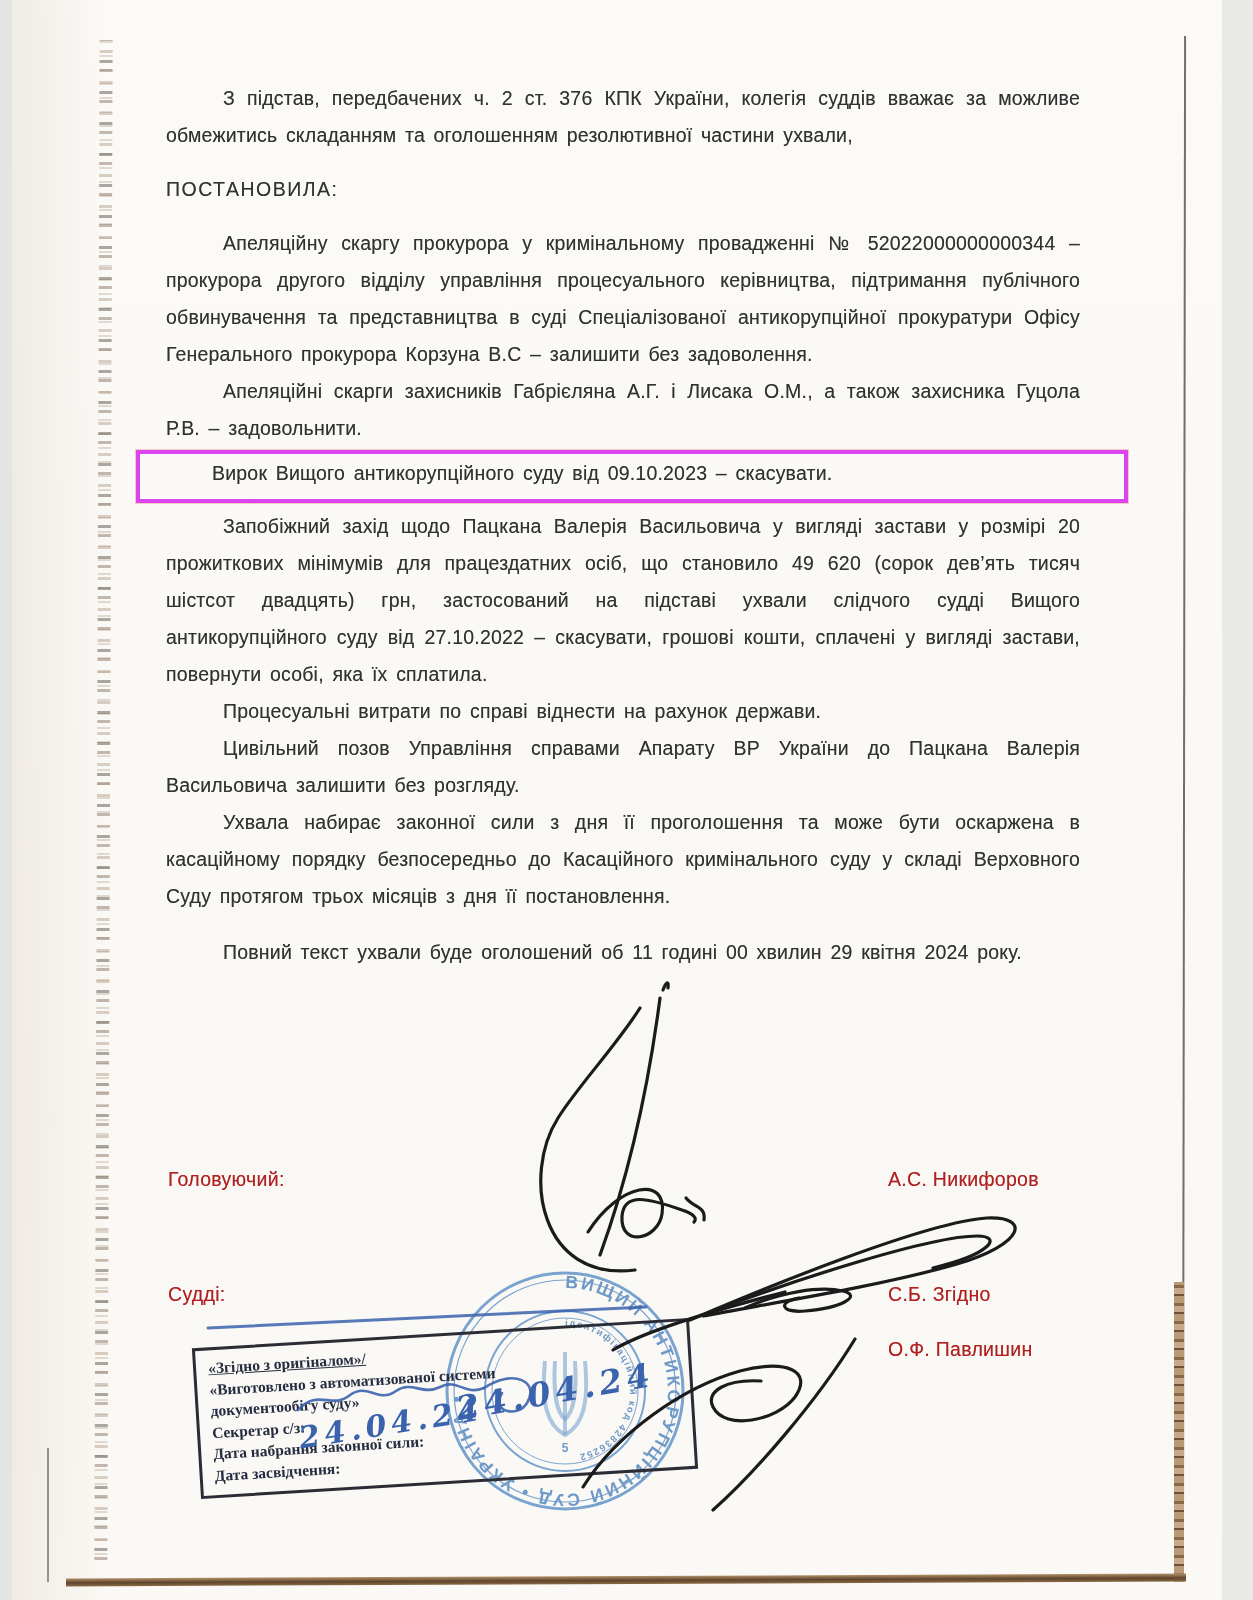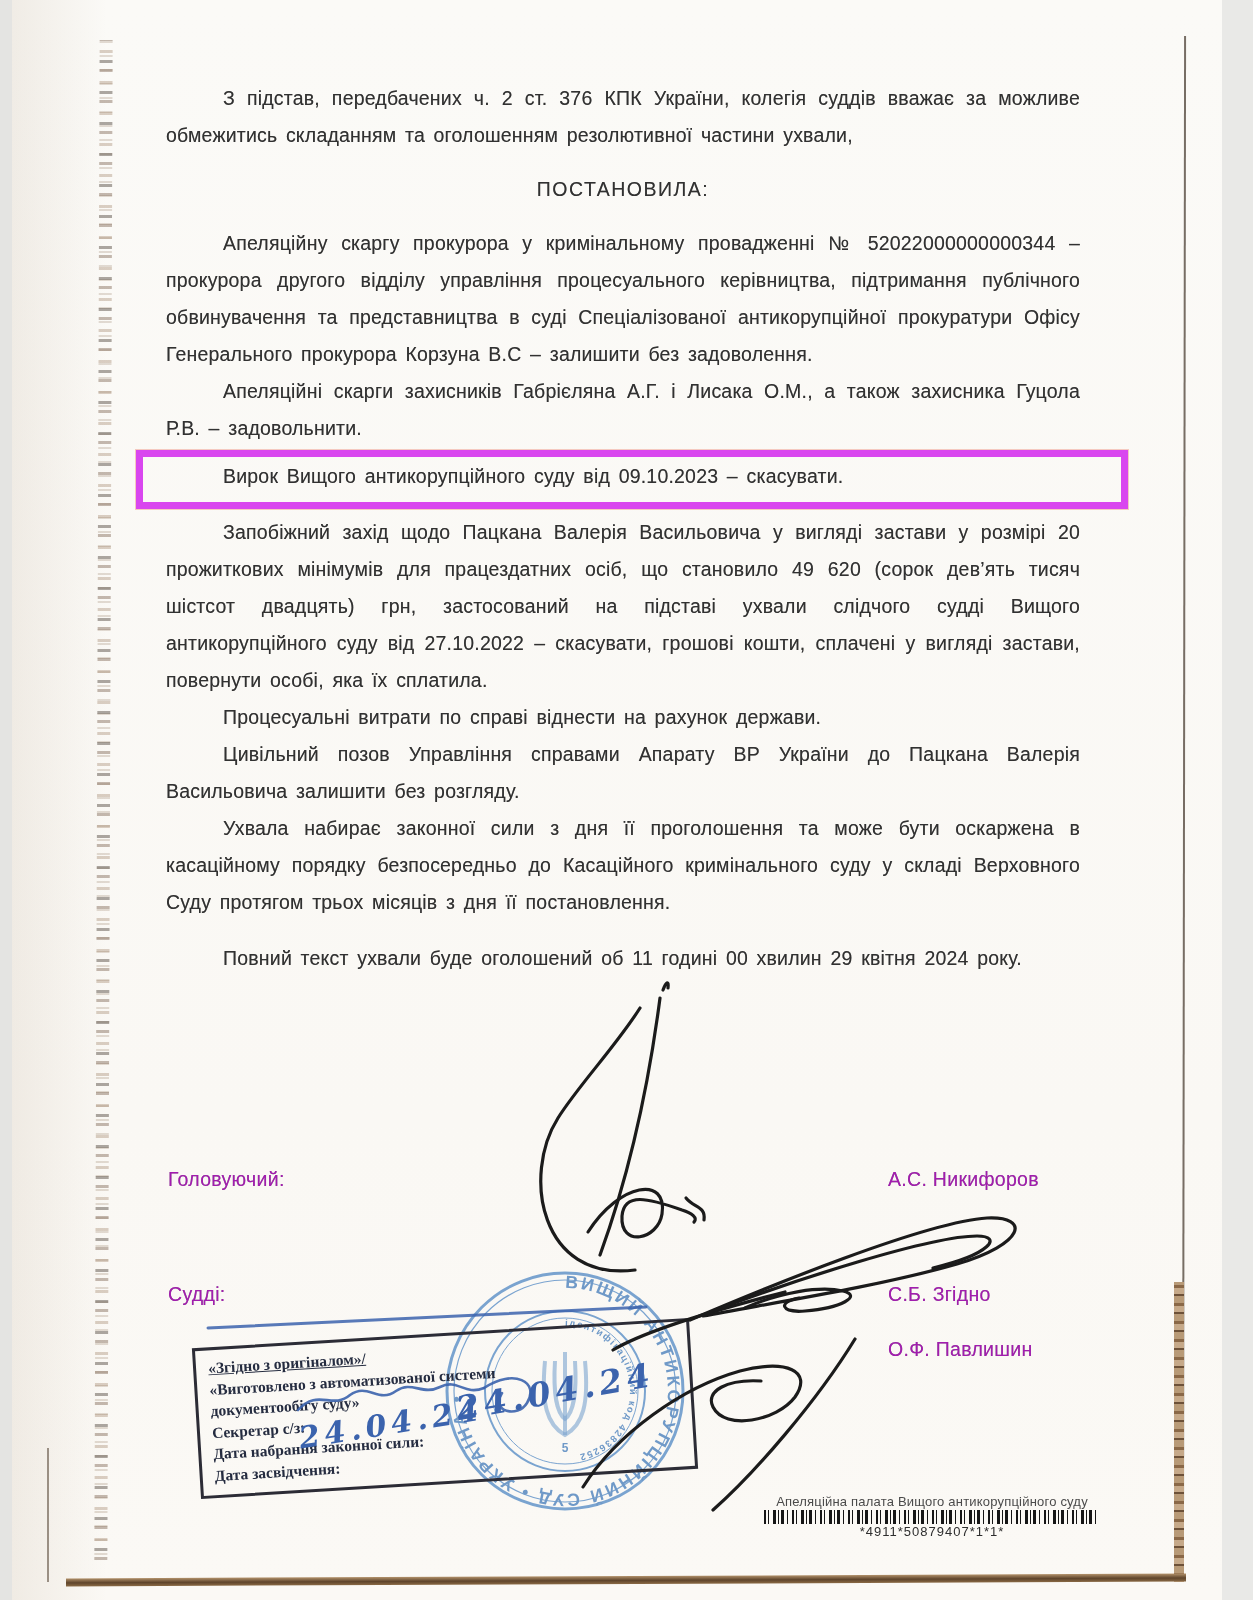--- a/index.html
+++ b/index.html
@@ -31,27 +31,27 @@
         background:rgba(80,64,48,.55);}
   .scanner-right{position:absolute;left:1222px;top:0;width:31px;height:1600px;background:#e9e9e7;}
   .scanner-left{position:absolute;left:0;top:0;width:12px;height:1600px;background:#e4e4e2;}
 
   
   .doc-text{position:absolute;left:166px;top:80px;width:914px;
         font-size:19.5px;line-height:37px;color:#313131;text-align:justify;
         letter-spacing:.2px;word-spacing:3px;
         text-shadow:0 0 .6px rgba(40,40,40,.45);}
   .doc-text p{margin:0;text-indent:57px;}
-  .heading{text-align:center;text-indent:0 !important;margin:17px 0 !important;letter-spacing:1.5px;}
-  .redbox{border:7px solid #d946ef;margin:3px -48px 5px -30px;padding:1px 39px 7px 23px;
+  .heading{text-align:left;text-indent:0 !important;margin:17px 0 !important;letter-spacing:1.5px;}
+  .redbox{border:4px solid #d946ef;margin:3px -48px 5px -30px;padding:1px 39px 7px 15px;
         box-shadow:0 0 0 1px rgba(229,58,30,.25);}
   .p-final{margin-top:19px !important;}
 
   
-  .sig-label{position:absolute;font-size:19.5px;color:#a21caf;letter-spacing:.3px;
+  .sig-label{position:absolute;font-size:19.5px;color:#b91c1c;letter-spacing:.3px;
         text-shadow:0 0 .6px rgba(40,40,40,.45);}
 
   svg.ink{position:absolute;pointer-events:none;}
   .ink path{fill:none;stroke:#1b1b1b;stroke-width:3.2;stroke-linecap:round;stroke-linejoin:round;}
   svg.bluepen path, svg.bluepen line{fill:none;stroke:#3b63ad;stroke-linecap:round;}
 
   
   .seal{position:absolute;left:438px;top:1264px;width:254px;height:254px;opacity:.8;}
   .seal text{fill:#4d82bd;font-family:"Liberation Sans",sans-serif;font-weight:bold;}
   .seal circle{fill:none;stroke:#5b8fc7;}
@@ -159,25 +159,20 @@
     <path d="M95 128 C170 96 330 30 392 26 C436 24 430 52 362 72 C282 95 170 112 108 124"></path>
     <path d="M120 118 C200 88 335 44 382 44 C408 44 396 62 338 76"></path>
     <path d="M150 116 C185 100 225 94 248 99 C268 104 246 116 210 119 C186 121 182 110 204 106"></path>
   </svg>
 
   <svg class="ink" style="left:555px;top:1305px;" width="360" height="210" viewBox="0 0 360 210">
     <path d="M28 182 C62 128 128 82 185 66 C232 54 258 66 240 92 C222 116 170 126 158 102 C150 86 172 74 206 76"></path>
     <path d="M300 34 C262 96 200 168 158 205"></path>
   </svg>
 
-  <div class="barcode-block">
-    <div class="barcode-label">Апеляційна палата Вищого антикорупційного суду</div>
-    <div class="barcode-bars"></div>
-    <div class="barcode-code">*4911*50879407*1*1*</div>
-  </div>
 
   <div class="right-edge-line"></div>
   <div class="right-edge-strip"></div>
   <div class="bottom-edge"></div>
   <div class="bottom-left-line"></div>
   <div class="scanner-left"></div>
   <div class="scanner-right"></div>
 </div>
 
 </body></html>

